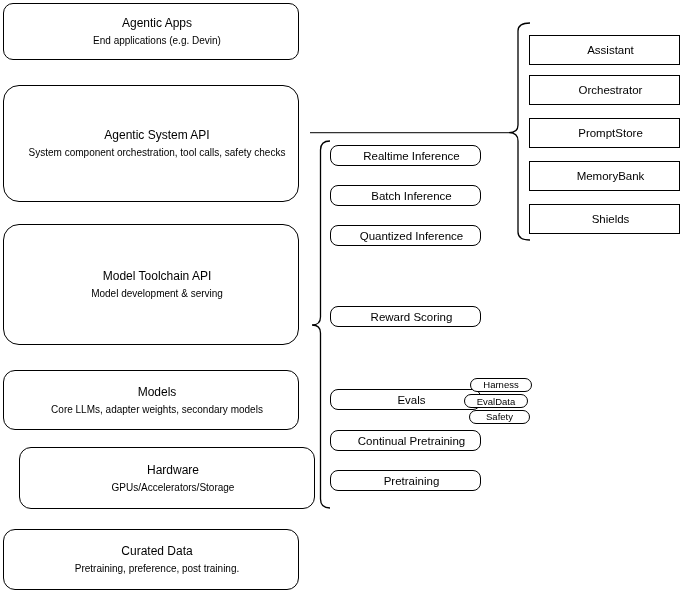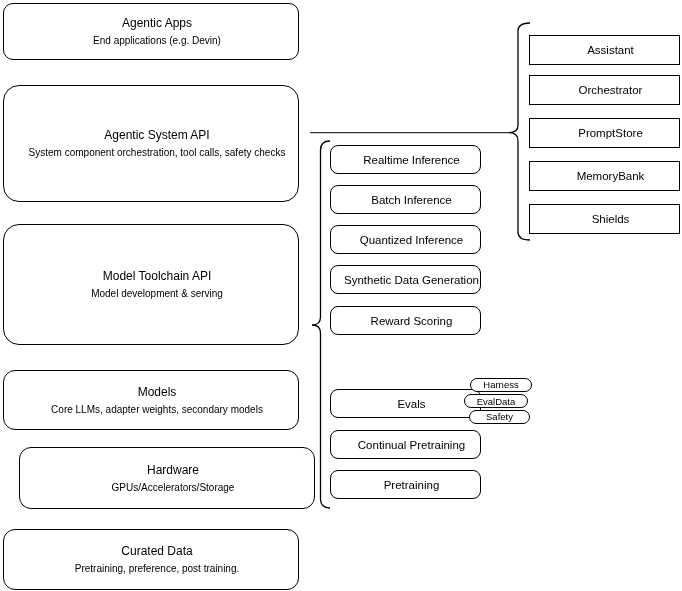--- a/index.html
+++ b/index.html
@@ -40,21 +40,21 @@
   .subtitle {
     font-size: 10px;
     color: #000000;
     line-height: 12px;
     margin-top: 4px;
     white-space: nowrap;
   }
   .mbox {
     left: 330px;
     width: 151px;
-    height: 29px;
+    height: 21px;
     border-radius: 8px;
     font-size: 11.5px;
     color: #000000;
   }
   .rbox {
     left: 529px;
     width: 151px;
     height: 30px;
     border-radius: 0;
     font-size: 11.5px;
@@ -113,21 +113,20 @@
   </div>
 
   <div class="box lbox r12" style="top:529px;height:61px;">
     <div class="title">Curated Data</div>
     <div class="subtitle">Pretraining, preference, post training.</div>
   </div>
 
   <div class="box mbox" style="top:145px;">Realtime Inference</div>
   <div class="box mbox" style="top:185px;">Batch Inference</div>
   <div class="box mbox" style="top:225px;">Quantized Inference</div>
-  <div class="box mbox" style="top:265px;">Synthetic Data Generation</div>
   <div class="box mbox" style="top:306px;">Reward Scoring</div>
   <div class="box mbox" style="top:389px;">Evals</div>
   <div class="box mbox" style="top:430px;">Continual Pretraining</div>
   <div class="box mbox" style="top:470px;">Pretraining</div>
 
   <div class="tag" style="left:470px;top:378px;width:62px;height:13.5px;">Harness</div>
   <div class="tag" style="left:464px;top:394px;width:64px;height:14px;">EvalData</div>
   <div class="tag" style="left:469px;top:410px;width:61px;height:13.5px;">Safety</div>
 
   <div class="box rbox" style="top:35px;">Assistant</div>

